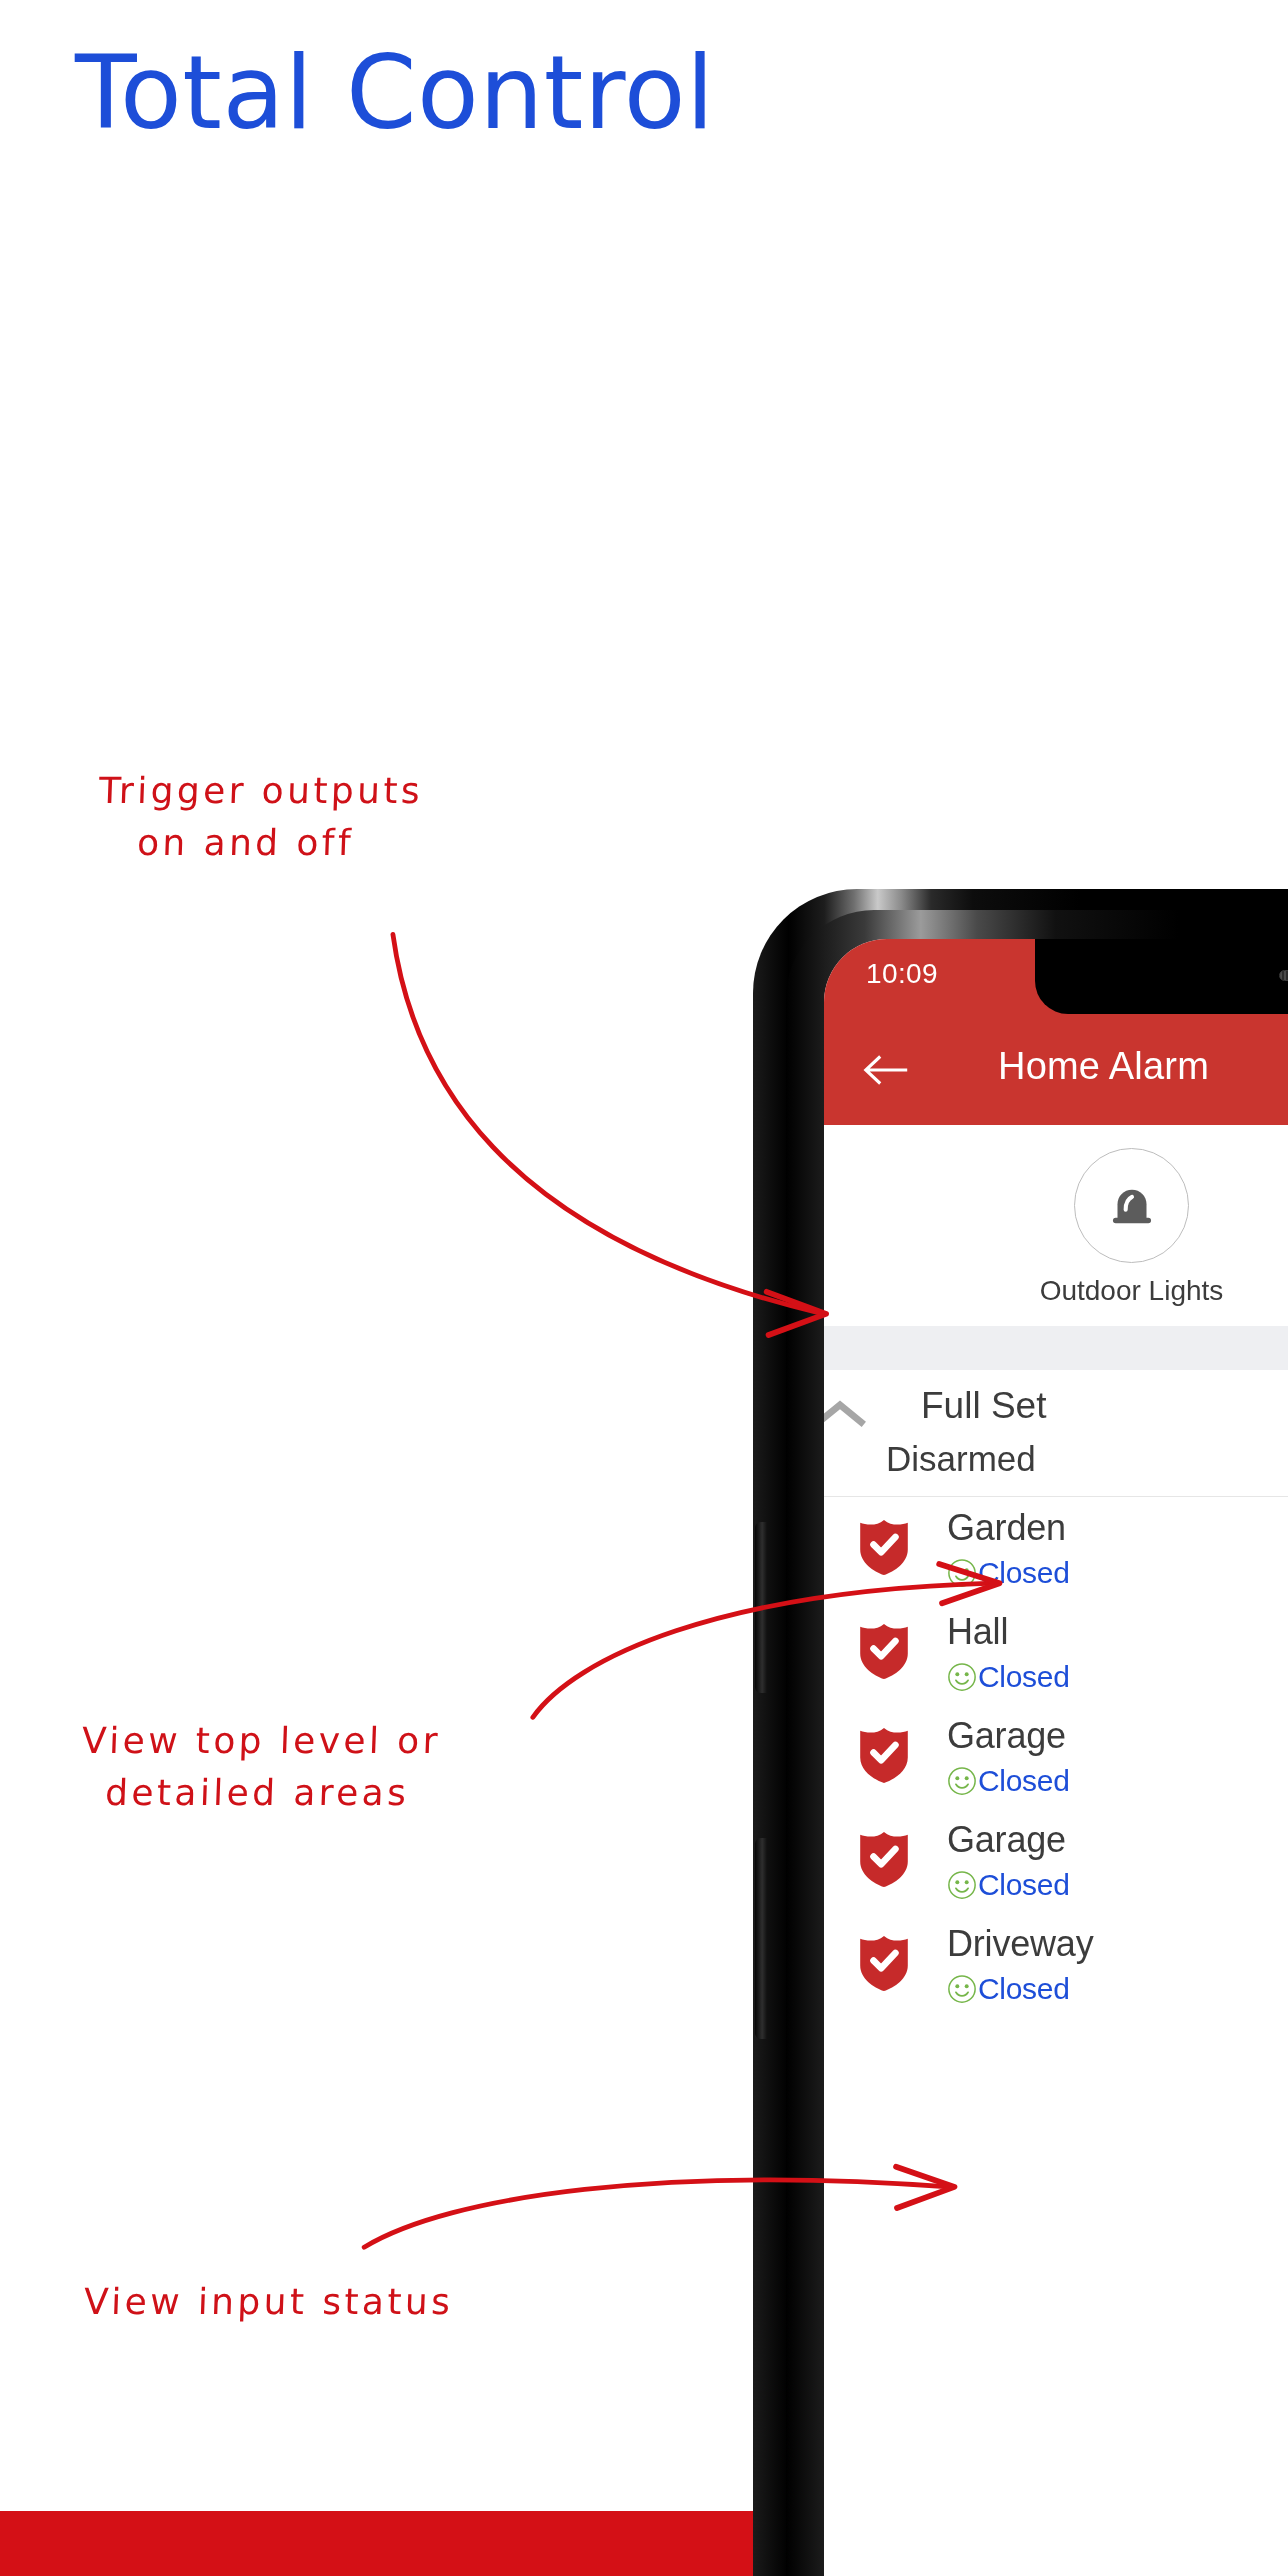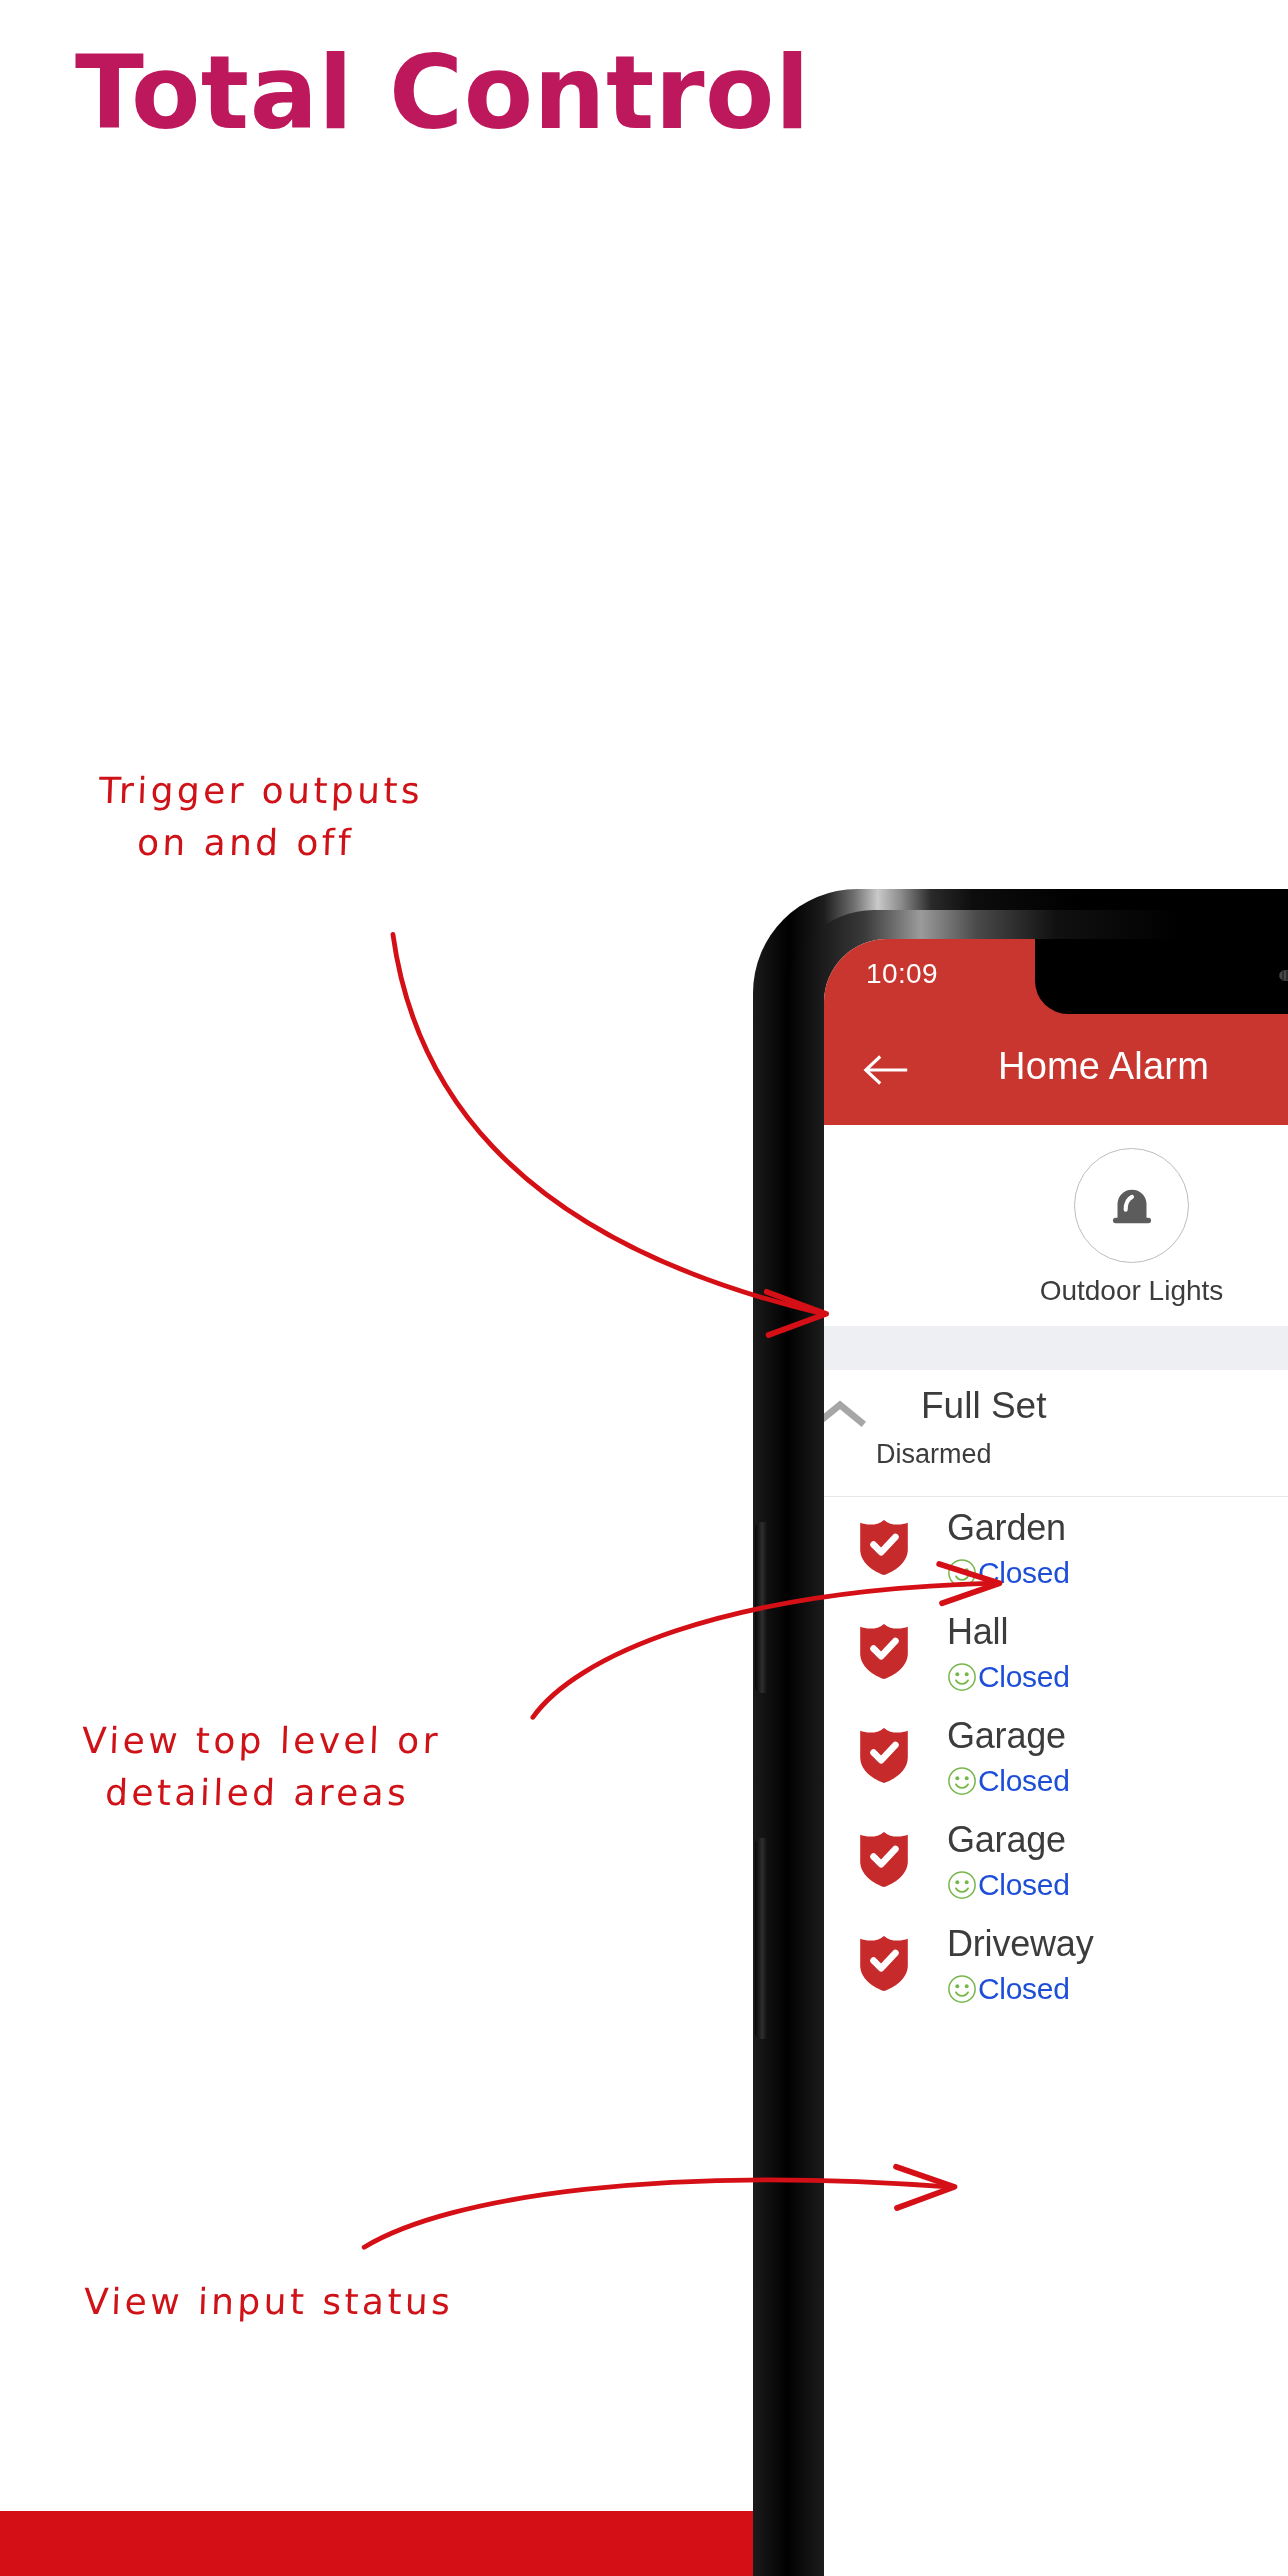--- a/index.html
+++ b/index.html
@@ -16,23 +16,23 @@
     font-family: "Liberation Sans", sans-serif;
   }
 
   
   #page-title {
     position: absolute;
     left: 75px;
     top: 35px;
     font-family: "DejaVu Sans", sans-serif;
     font-size: 101px;
-    font-weight: 700;
+    font-weight: 400;
     letter-spacing: 0.5px;
-    color: #be185d;
+    color: #1d4ed8;
     line-height: 1.15;
     white-space: nowrap;
   }
 
   
   .annotation {
     position: absolute;
     color: #cf1118;
     font-family: "DejaVu Sans", sans-serif;
     font-size: 36px;
@@ -256,23 +256,23 @@
   #fullset-title {
     position: absolute;
     left: 58px;
     top: 15.3px;
     font-size: 37px;
     color: #3c3c3c;
     margin-left: 39px;
   }
   #fullset-status {
     position: absolute;
-    left: 52px;
+    left: 62px;
     top: 69px;
-    font-size: 27px;
+    font-size: 35px;
     color: #3c3c3c;
   }
 
   
   #area-list {
     position: absolute;
     left: 0; top: 558px; right: 0; bottom: 0;
     background: #ffffff;
     z-index: 7;
   }

